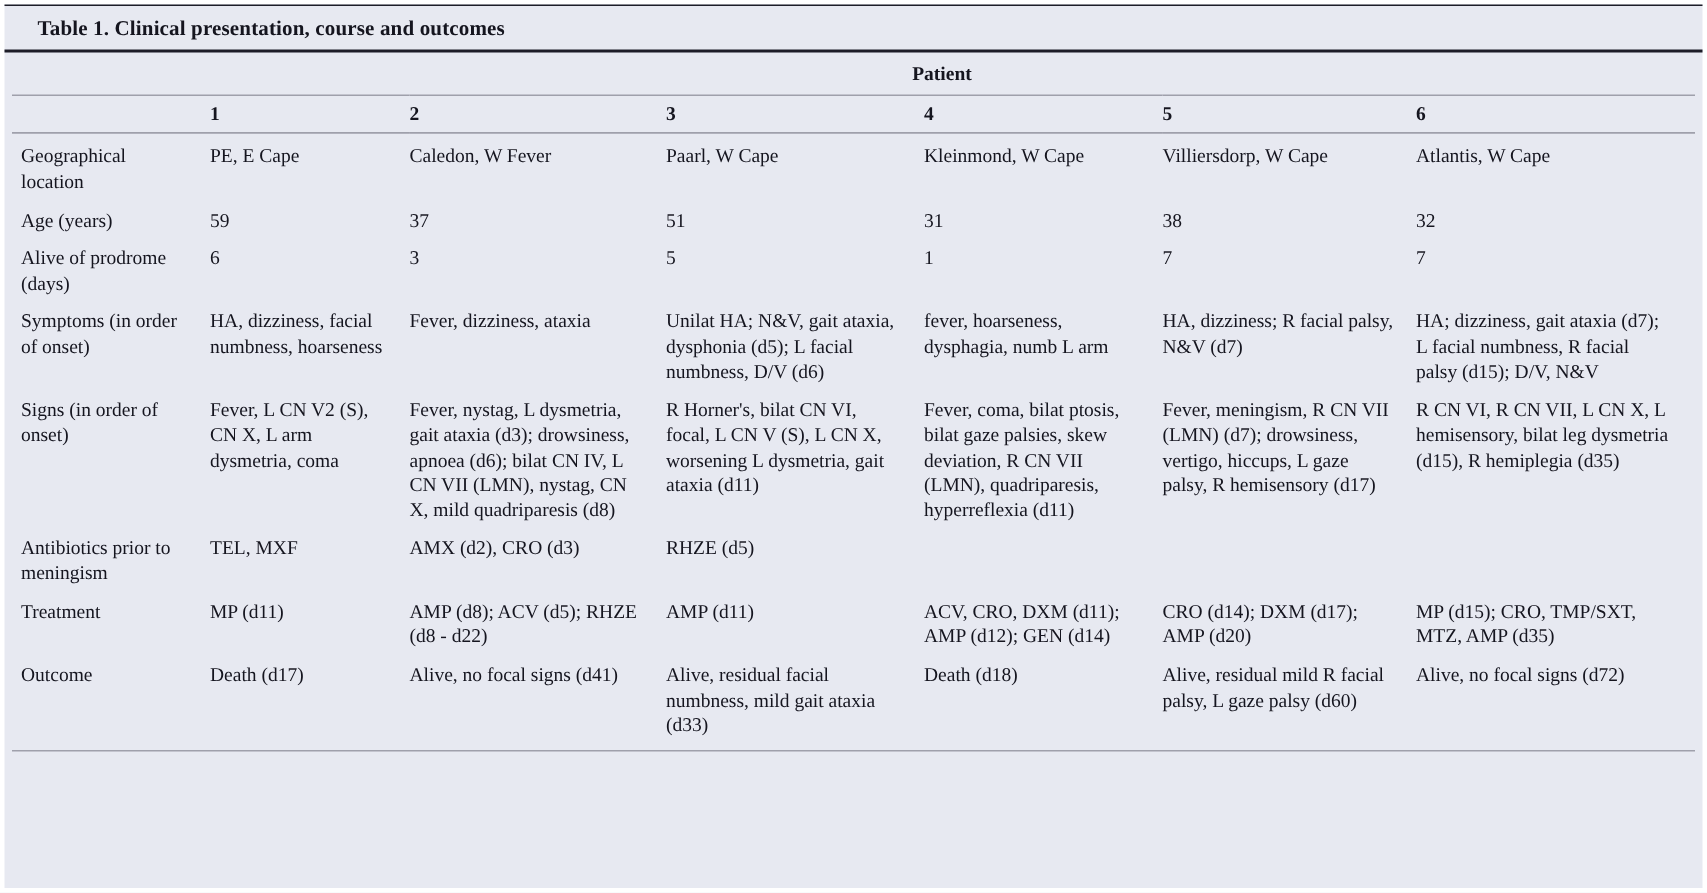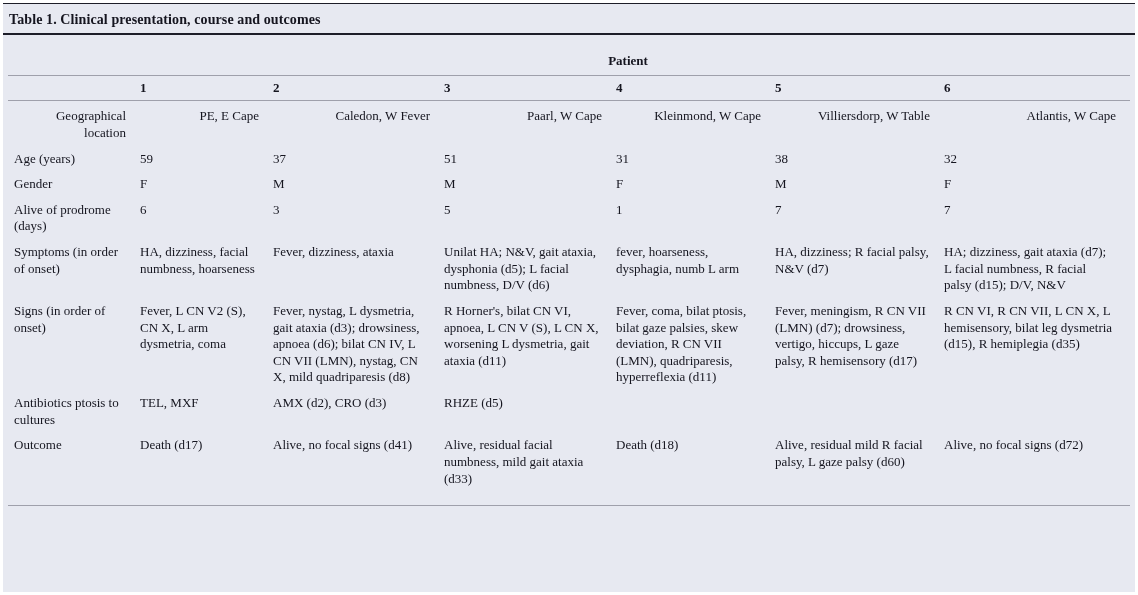--- a/index.html
+++ b/index.html
@@ -9,29 +9,29 @@
     min-height:589px;
     margin:3px;
     background:#e7e9f1;
     border-top:1.5px solid #1d1d28;
     font-family:"Liberation Serif", serif;
     color:#15151f;
   }
   .title{
     font-weight:bold;
     font-size:14px;
-    padding:8px 10px 5px 6px;
+    padding:8px 10px 5px 22px;
     letter-spacing:0.1px;
   }
   .title-rule{
     border-bottom:2.5px solid #1d1d28;
   }
   table.main{
     width:calc(100% - 10px);
-    margin:12px 5px;
+    margin:0 5px;
     border-collapse:collapse;
     table-layout:fixed;
   }
   col.c-label{width:132px;}
   col.c-p1{width:133px;}
   col.c-p2{width:171px;}
   col.c-p3{width:172px;}
   col.c-p4{width:159px;}
   col.c-p5{width:169px;}
   col.c-p6{width:186px;}
@@ -50,21 +50,21 @@
     padding-top:6px;
     padding-bottom:5px;
     border-bottom:1px solid #9fa0ab;
   }
   tr.num-row th{
     font-weight:bold;
     padding-top:4px;
     padding-bottom:4px;
     border-bottom:1px solid #9fa0ab;
   }
-  tbody tr:first-child td{padding-top:7px;text-align:right;}
+  tbody tr:first-child td{padding-top:7px;}
   tbody td{padding-bottom:6px;}
   .footnote{
     border-top:1px solid #9fa0ab;
     margin:2px 5px 0 5px;
     padding:4px 4px 6px 2px;
     font-size:10px;
     line-height:1.22;
   }
 </style>
 </head>
@@ -101,40 +101,31 @@
         <th>6</th>
       </tr>
     </thead>
     <tbody>
         <tr>
           <td>Geographical location</td>
           <td>PE, E Cape</td>
           <td>Caledon, W Fever</td>
           <td>Paarl, W Cape</td>
           <td>Kleinmond, W Cape</td>
-          <td>Villiersdorp, W Table</td>
+          <td>Villiersdorp, W Cape</td>
           <td>Atlantis, W Cape</td>
         </tr>
         <tr>
           <td>Age (years)</td>
           <td>59</td>
           <td>37</td>
           <td>51</td>
           <td>31</td>
           <td>38</td>
           <td>32</td>
-        </tr>
-        <tr>
-          <td>Gender</td>
-          <td>F</td>
-          <td>M</td>
-          <td>M</td>
-          <td>F</td>
-          <td>M</td>
-          <td>F</td>
         </tr>
         <tr>
           <td>Alive of prodrome (days)</td>
           <td>6</td>
           <td>3</td>
           <td>5</td>
           <td>1</td>
           <td>7</td>
           <td>7</td>
         </tr>
@@ -144,33 +135,42 @@
           <td>Fever, dizziness, ataxia</td>
           <td>Unilat HA; N&amp;V, gait ataxia, dysphonia (d5); L facial numbness, D/V (d6)</td>
           <td>fever, hoarseness, dysphagia, numb L arm</td>
           <td>HA, dizziness; R facial palsy, N&amp;V (d7)</td>
           <td>HA; dizziness, gait ataxia (d7); L facial numbness, R facial palsy (d15); D/V, N&amp;V</td>
         </tr>
         <tr>
           <td>Signs (in order of onset)</td>
           <td>Fever, L CN V2 (S), CN X, L arm dysmetria, coma</td>
           <td>Fever, nystag, L dysmetria, gait ataxia (d3); drowsiness, apnoea (d6); bilat CN IV, L CN VII (LMN), nystag, CN X, mild quadriparesis (d8)</td>
-          <td>R Horner's, bilat CN VI, apnoea, L CN V (S), L CN X, worsening L dysmetria, gait ataxia (d11)</td>
+          <td>R Horner's, bilat CN VI, focal, L CN V (S), L CN X, worsening L dysmetria, gait ataxia (d11)</td>
           <td>Fever, coma, bilat ptosis, bilat gaze palsies, skew deviation, R CN VII (LMN), quadriparesis, hyperreflexia (d11)</td>
           <td>Fever, meningism, R CN VII (LMN) (d7); drowsiness, vertigo, hiccups, L gaze palsy, R hemisensory (d17)</td>
           <td>R CN VI, R CN VII, L CN X, L hemisensory, bilat leg dysmetria (d15), R hemiplegia (d35)</td>
         </tr>
         <tr>
-          <td>Antibiotics ptosis to cultures</td>
+          <td>Antibiotics prior to meningism</td>
           <td>TEL, MXF</td>
           <td>AMX (d2), CRO (d3)</td>
           <td>RHZE (d5)</td>
           <td></td>
           <td></td>
           <td></td>
+        </tr>
+        <tr>
+          <td>Treatment</td>
+          <td>MP (d11)</td>
+          <td>AMP (d8); ACV (d5); RHZE (d8 - d22)</td>
+          <td>AMP (d11)</td>
+          <td>ACV, CRO, DXM (d11); AMP (d12); GEN (d14)</td>
+          <td>CRO (d14); DXM (d17); AMP (d20)</td>
+          <td>MP (d15); CRO, TMP/SXT, MTZ, AMP (d35)</td>
         </tr>
         <tr>
           <td>Outcome</td>
           <td>Death (d17)</td>
           <td>Alive, no focal signs (d41)</td>
           <td>Alive, residual facial numbness, mild gait ataxia (d33)</td>
           <td>Death (d18)</td>
           <td>Alive, residual mild R facial palsy, L gaze palsy (d60)</td>
           <td>Alive, no focal signs (d72)</td>
         </tr>

